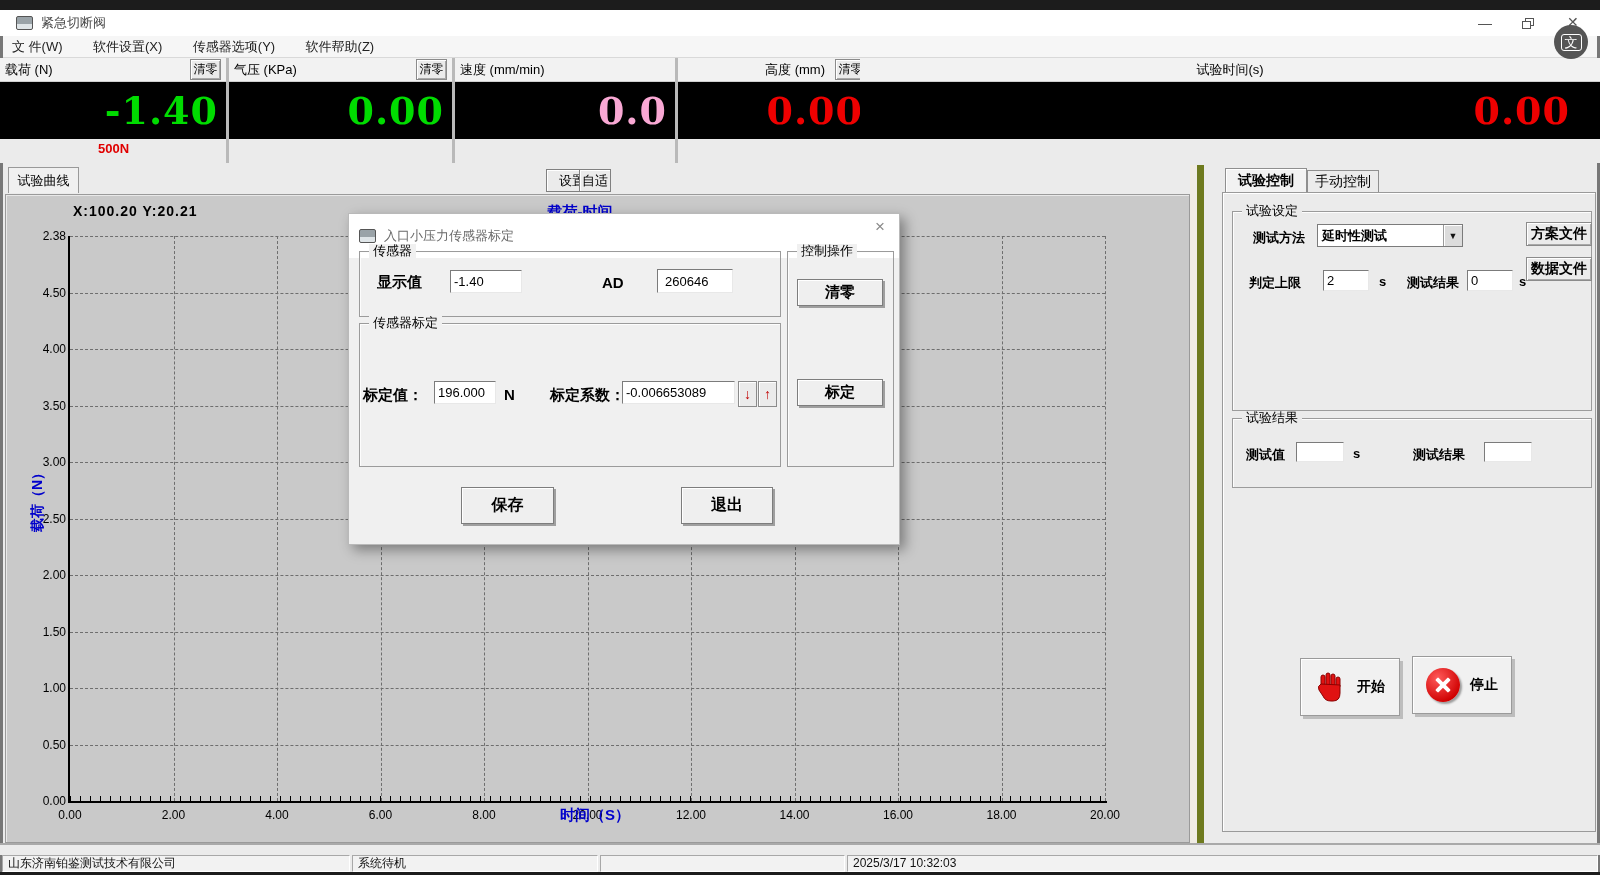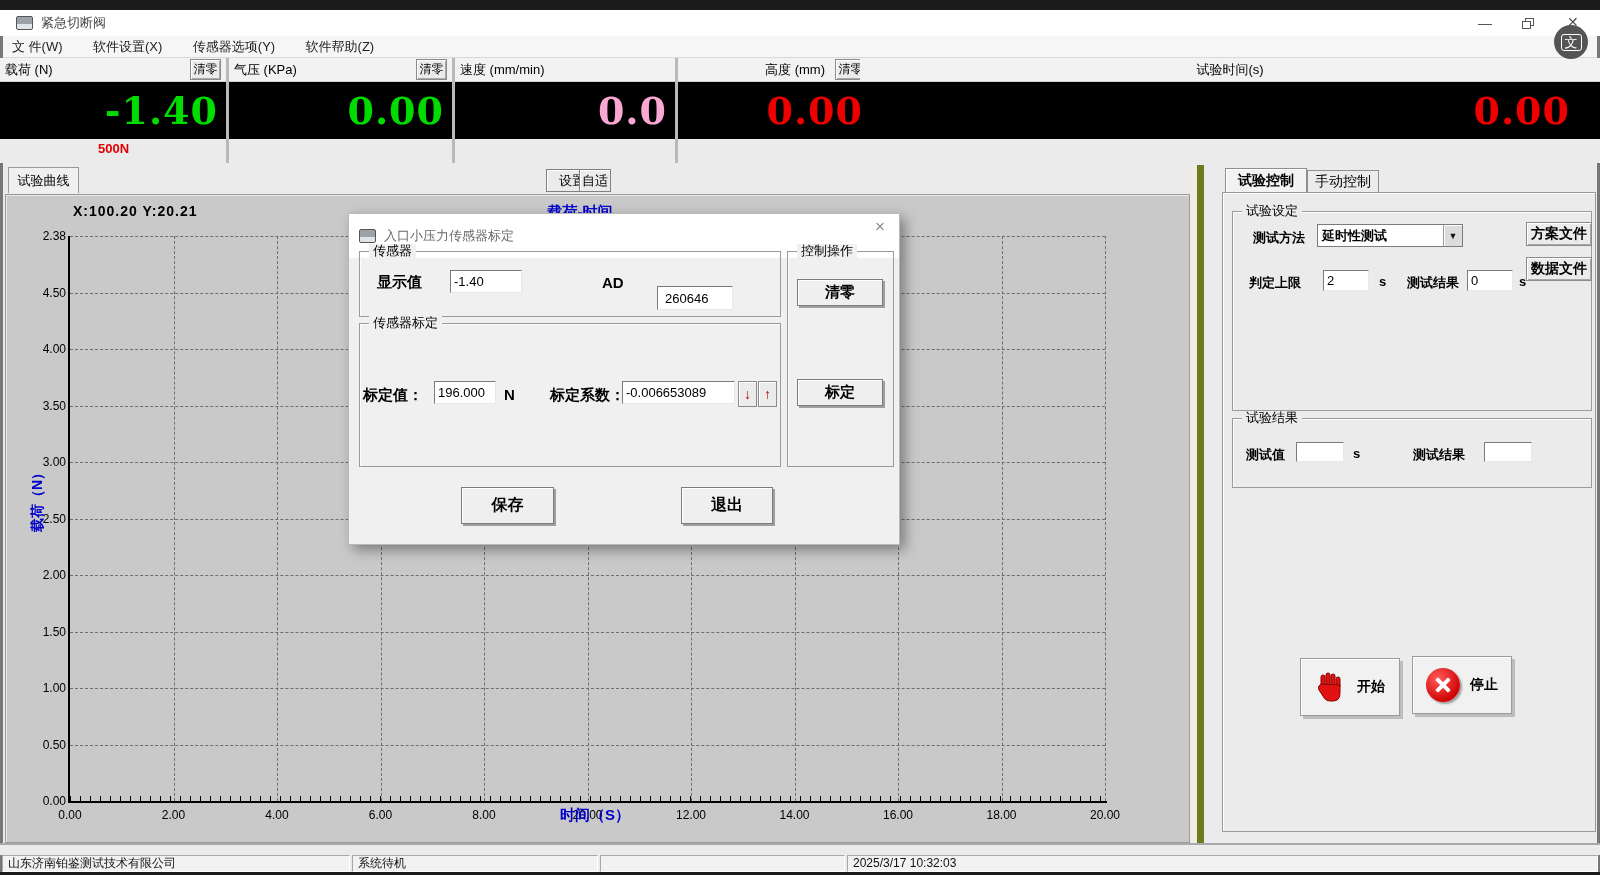--- a/index.html
+++ b/index.html
@@ -296,21 +296,21 @@
     <div class="app-icon"></div>
     <span class="dlg-title">入口小压力传感器标定</span>
     <span class="dlg-close">×</span>
   </div>
 
   <div class="groupbox" style="left:10px; top:37px; width:422px; height:66px;">
     <span class="glabel glabel-dlg">传感器</span>
     <span class="abs dlg-blabel" style="left:17px; top:21px;">显示值</span>
     <input class="abs field" style="left: 90px; top: 18px; width: 72px; height: 23px;" value="-1.40">
     <span class="abs dlg-blabel" style="left:242px; top:22px;">AD</span>
-    <input class="abs field" style="left: 297px; top: 34px; width: 76px; height: 24px; padding-left: 7px;" value="260646">
+    <input class="abs field" style="left: 297px; top: 17px; width: 76px; height: 24px; padding-left: 7px;" value="260646">
   </div>
 
   <div class="groupbox" style="left:438px; top:37px; width:107px; height:216px;">
     <span class="glabel glabel-dlg">控制操作</span>
     <div class="abs dlg-btn" style="left:9px; top:27px; width:86px; height:27px; font-size:15px;">清零</div>
     <div class="abs dlg-btn" style="left:9px; top:127px; width:86px; height:27px; font-size:15px;">标定</div>
   </div>
 
   <div class="groupbox" style="left:10px; top:109px; width:422px; height:144px;">
     <span class="glabel glabel-dlg">传感器标定</span>

